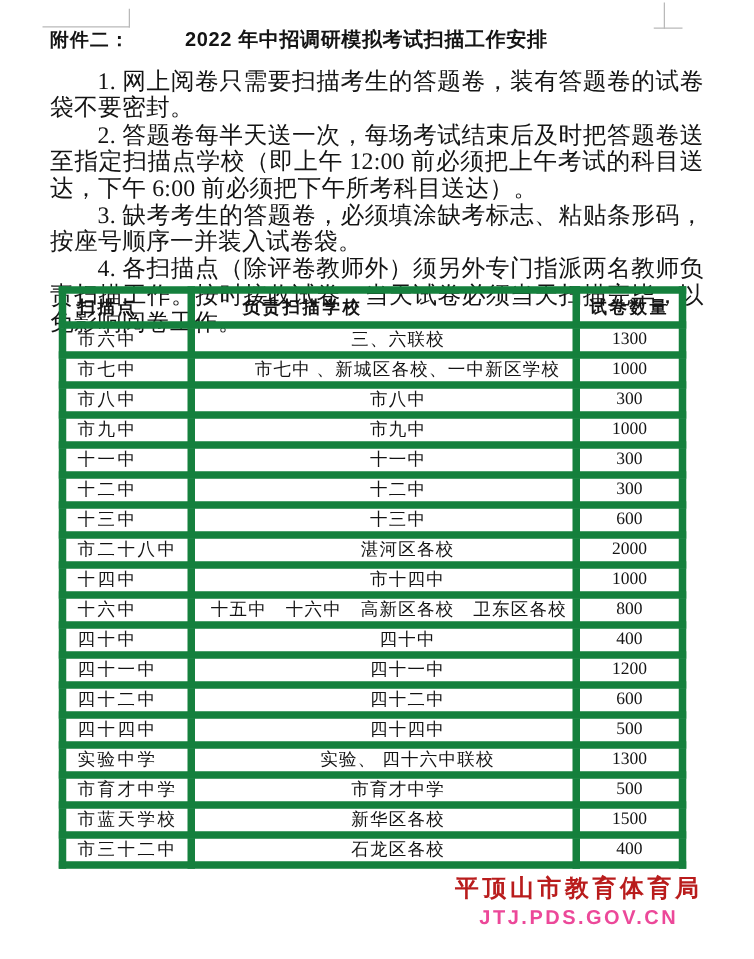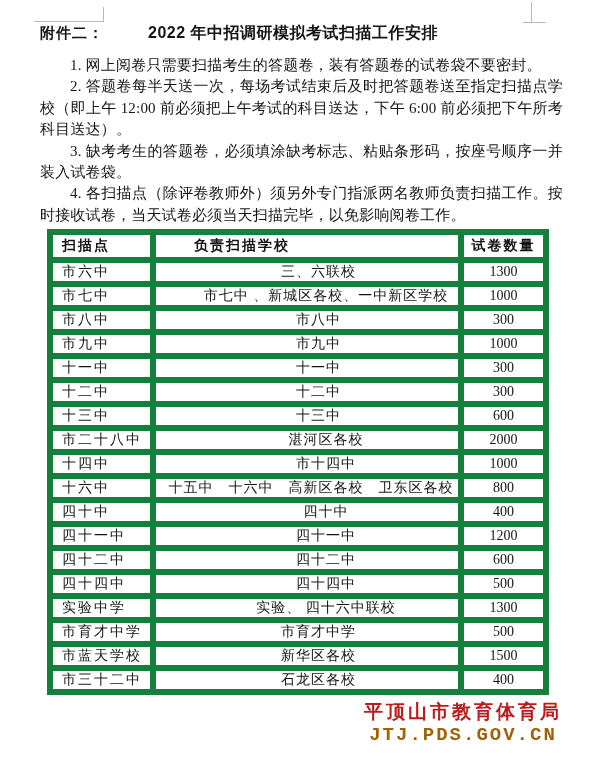--- a/index.html
+++ b/index.html
@@ -21,21 +21,21 @@
   .content { position: absolute; left: 40px; top: 24px; width: 523px; }
   .title-row {
     display: flex; align-items: baseline;
     font-family: "Liberation Sans", "DejaVu Sans", sans-serif;
     font-weight: bold; line-height: 18px;
   }
   .attachment-label { font-size: 15px; letter-spacing: 1px; }
   .doc-title { font-size: 16px; margin-left: 44px; letter-spacing: 0.5px; }
   .paragraphs { margin-top: 13px; }
   .paragraphs p {
-    font-size: 15px;
+    font-size: 19px;
     line-height: 21.4px;
     text-indent: 2em;
     text-align: justify;
     letter-spacing: 0.2px;
   }
   
   .scan-table {
     position: absolute; left: 47px; top: 229px;
     width: 496px;
     border-collapse: collapse;
@@ -72,23 +72,23 @@
     position: absolute; left: 363px; top: 700px; width: 200px;
     text-align: center; pointer-events: none;
   }
   .wm-agency {
     font-family: "Liberation Sans", "DejaVu Sans", sans-serif;
     font-size: 19px; font-weight: bold;
     color: #b91c1c; letter-spacing: 3px;
     line-height: 24px; white-space: nowrap;
   }
   .wm-site {
-    font-family: Liberation Mono, monospace;
-    font-size: 19px; font-weight: bold;
-    color: #a16207; letter-spacing: 2px;
+    font-family: Liberation Sans, sans-serif;
+    font-size: 16px; font-weight: bold;
+    color: #ec4899; letter-spacing: 2px;
     line-height: 22px; white-space: nowrap;
   }
 </style>
 </head>
 <body>
 
 <div class="page">
 
   <div>
     <div class="mark lm-h"></div>

